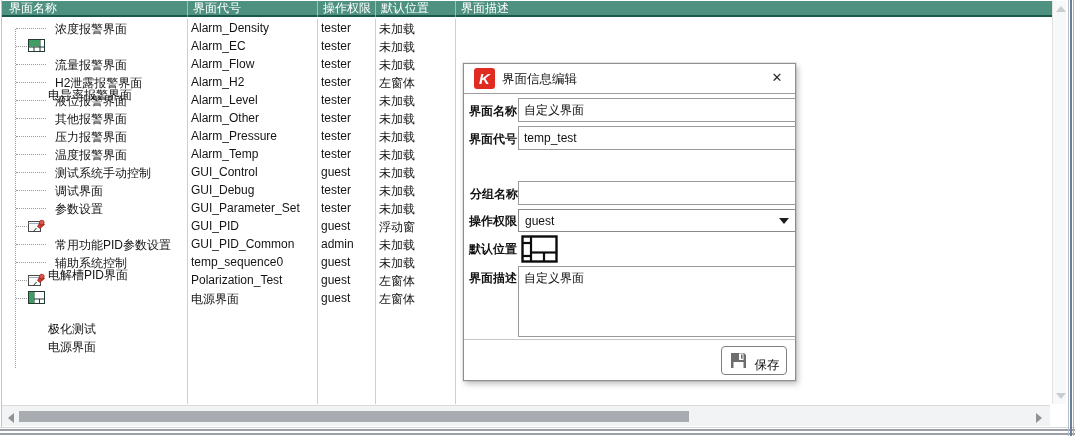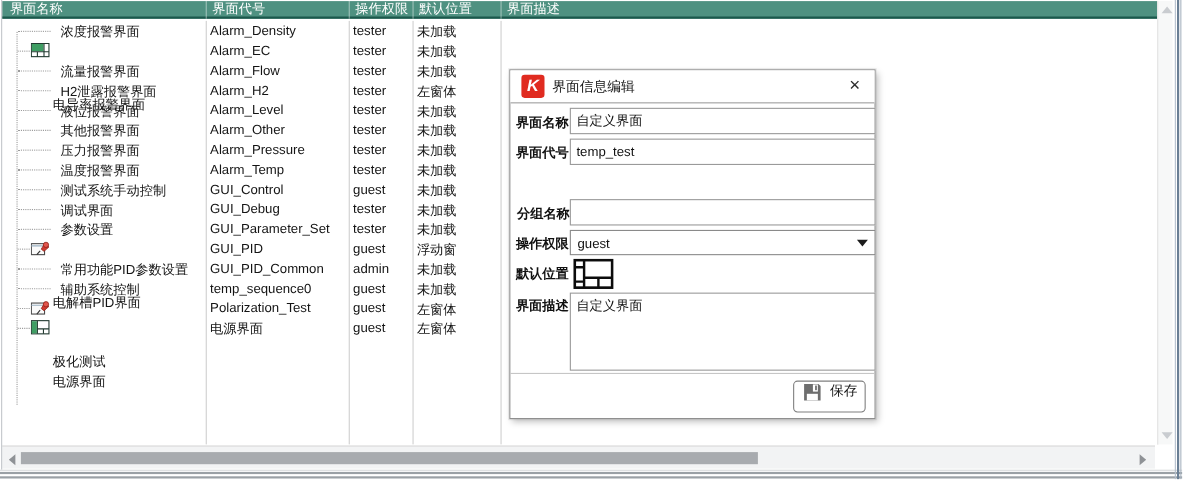--- a/index.html
+++ b/index.html
@@ -83,21 +83,21 @@
   #combo-arrow { position:absolute; right:6px; top:8px; width:0; height:0;
                  border-left:5px solid transparent; border-right:5px solid transparent;
                  border-top:6px solid #1c1c1c; }
   #l-pos   { top:177px; }
   #pos-icon { position:absolute; left:57px; top:171px; }
   #l-desc  { top:206px; }
   #f-desc  { position:absolute; left:54px; top:202px; width:278px; height:71px; resize:none;
              border:1px solid #9a9a9a; font-size:12px; padding:3px 5px; font-family:inherit; color:#111; }
   #dlg-footline { position:absolute; left:0; top:275px; width:100%; height:1px; background:#c6c6c6; }
   #save-btn { position:absolute; left:257px; top:282px; width:66px; height:29px; background:#fff;
-              border:1px solid #7f7f7f; border-radius:4px; display:flex; align-items:flex-start;
+              border:1px solid #7f7f7f; border-radius:4px; display:flex; align-items:flex-end;
               justify-content:center; gap:7px; }
   #save-label { font-size:12.5px; color:#111; }
 </style>
 </head>
 <body>
 
 <div id="stage">
 
   <div id="thead">
       <div class="hcell" style="left: 2px; width: 185px; border-left: none;">界面名称</div>

